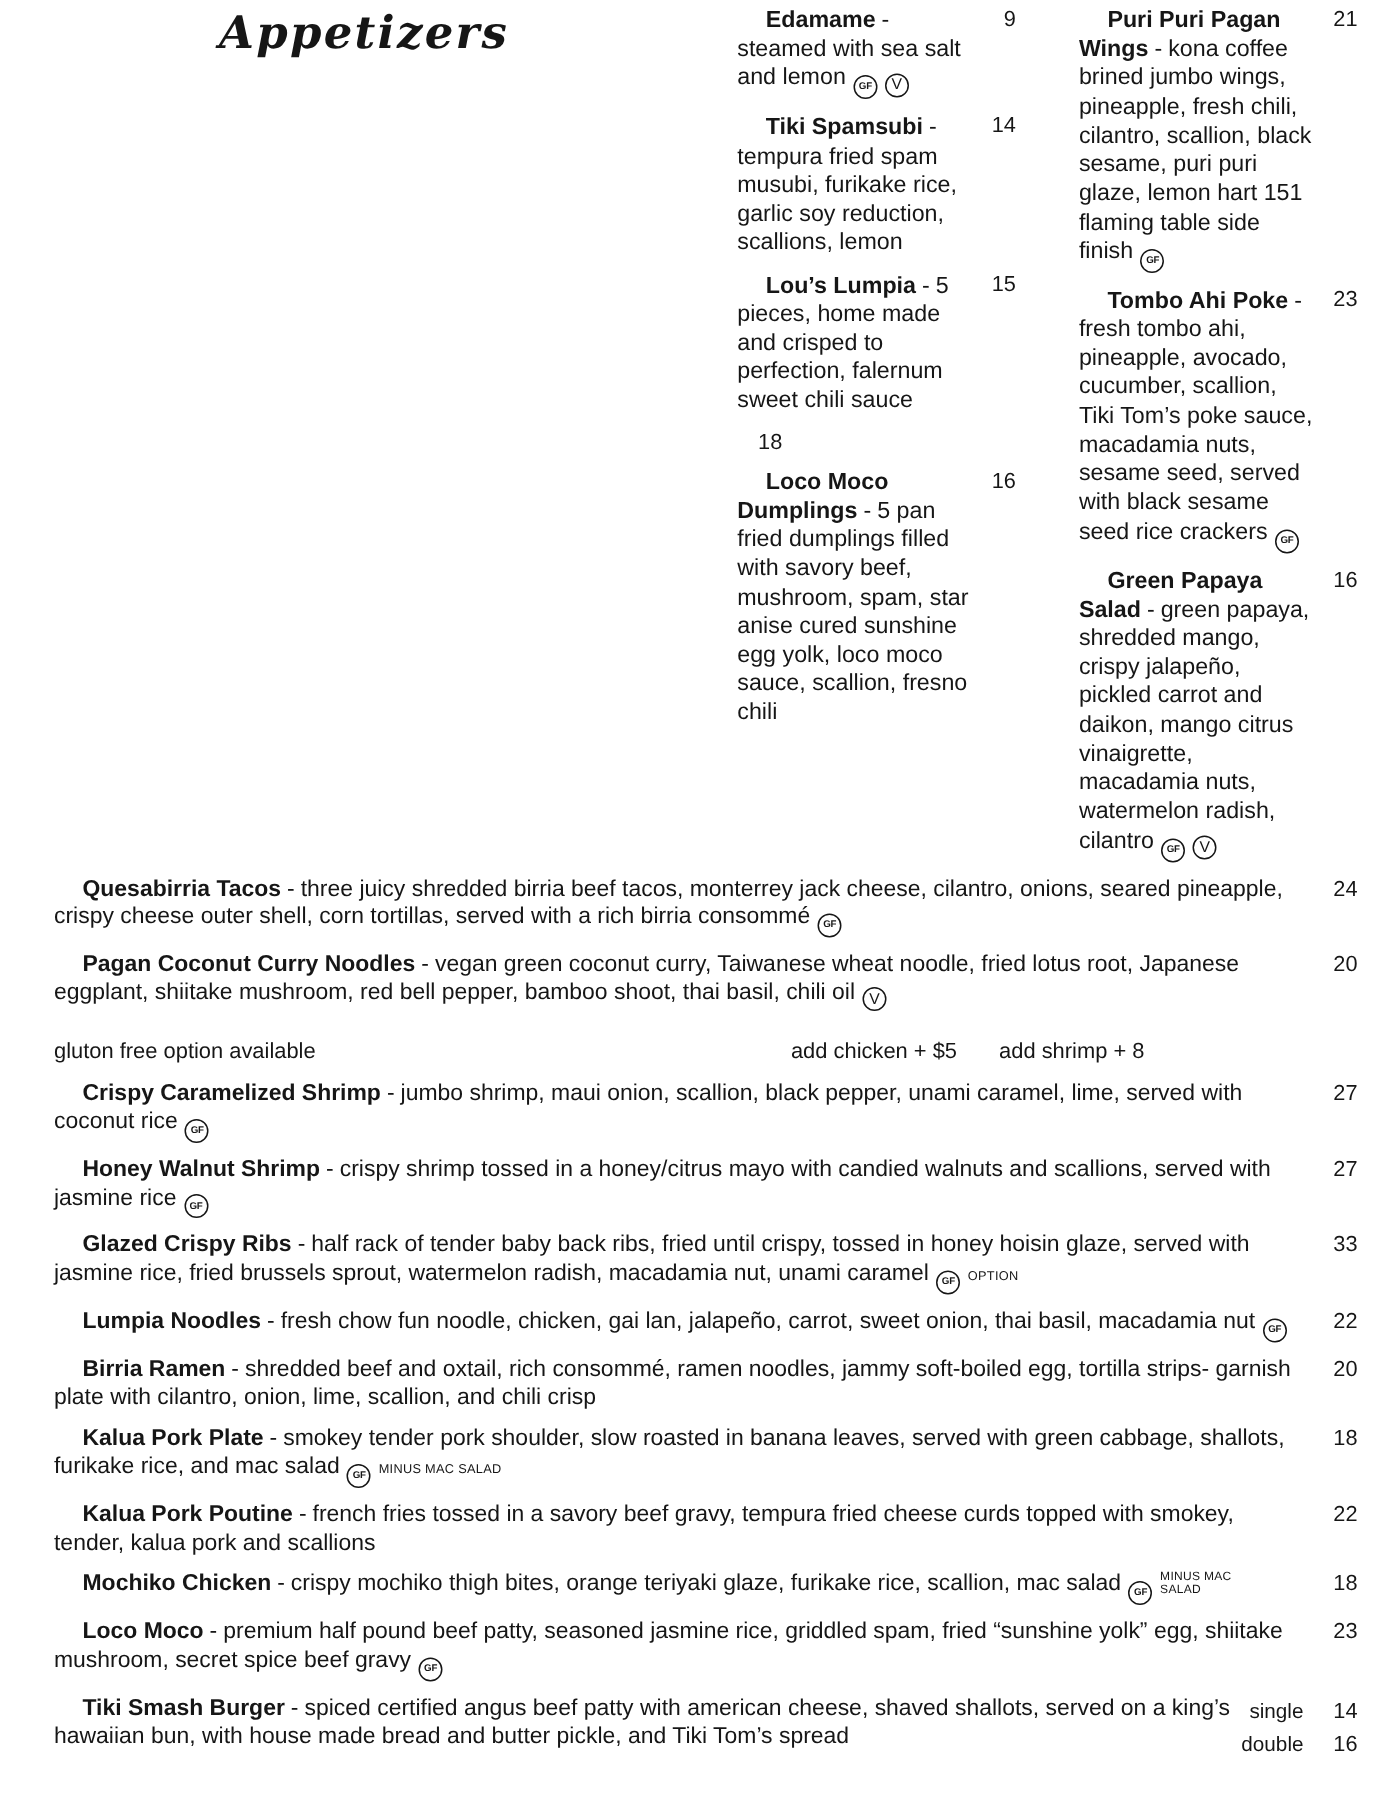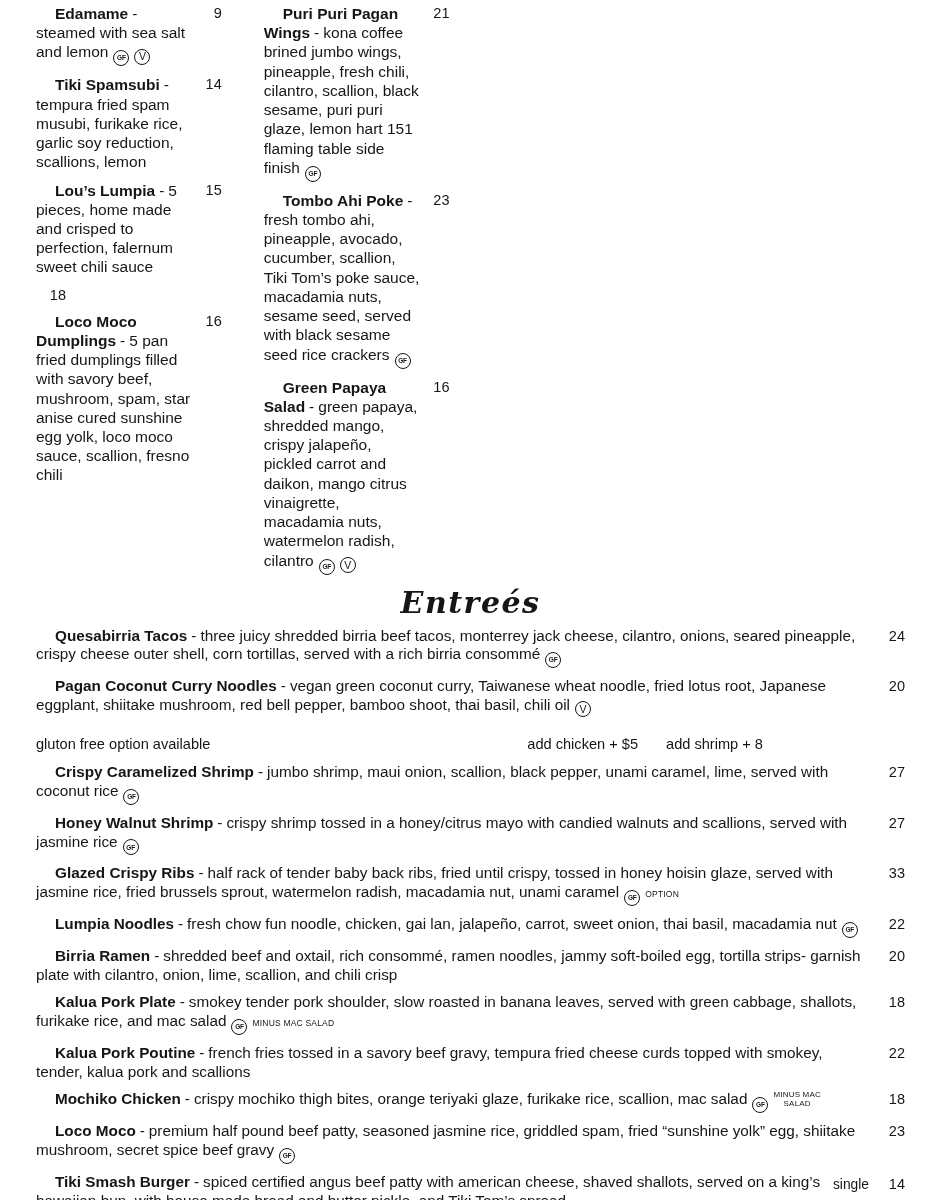--- a/index.html
+++ b/index.html
@@ -26,34 +26,35 @@
   .two-col .price{width:30px;}
   .badge{
     display:inline-flex;align-items:center;justify-content:center;
     width:16px;height:16px;border:1.4px solid #161616;border-radius:50%;
     vertical-align:-3px;margin-left:5px;flex:none;box-sizing:border-box;
   }
   .badge.gf{font-size:6.5px;font-weight:700;letter-spacing:-0.2px;}
   .badge.v{font-size:10.5px;font-weight:400;}
   .badge-note{font-size:8.5px;margin-left:5px;letter-spacing:0.2px;}
   .badge-note.stacked{
-    display:inline-block;text-align:center;line-height:1.1;
+    display:inline-block;text-align:left;line-height:1.1;
     vertical-align:middle;font-size:8px;
   }
   .variants{flex:none;text-align:right;font-size:13.8px;line-height:1.5;white-space:nowrap;padding-top:1px;}
   .variants .vl{margin-right:19px;}
   .variants .vp{display:inline-block;min-width:17px;text-align:right;font-size:14.5px;}
   .note-line{display:flex;font-size:14.6px;line-height:1.3;margin-top:18px;}
   .note-right{margin-left:auto;margin-right:104px;display:flex;gap:28px;}
 </style>
 </head>
 <body>
 
 <main class="page">
     <section class="section two-col">
+      <h2 class="script-title">Appetizers</h2>
       <div class="two-col">
         <div class="col">
           <div class="item">
             <div class="item-body"><span class="iname">Edamame</span><span class="sep">-</span><span class="idesc">steamed with sea salt and lemon</span><span class="badge gf">GF</span><span class="badge v">V</span></div>
             <div class="price">9</div>
           </div>
           <div class="item">
             <div class="item-body"><span class="iname">Tiki Spamsubi</span><span class="sep">-</span><span class="idesc">tempura fried spam musubi, furikake rice, garlic soy reduction, scallions, lemon</span></div>
             <div class="price">14</div>
           </div>
@@ -79,21 +80,20 @@
             <div class="price">23</div>
           </div>
           <div class="item">
             <div class="item-body"><span class="iname">Green Papaya Salad</span><span class="sep">-</span><span class="idesc">green papaya, shredded mango, crispy jalapeño, pickled carrot and daikon, mango citrus vinaigrette, macadamia nuts, watermelon radish, cilantro</span><span class="badge gf">GF</span><span class="badge v">V</span></div>
             <div class="price">16</div>
           </div>
         </div>
       </div>
     </section>
     <section class="section one-col">
-      <h2 class="script-title">Entreés</h2>
       <div class="one-col">
         <div class="item">
           <div class="item-body"><span class="iname">Quesabirria Tacos</span><span class="sep">-</span><span class="idesc">three juicy shredded birria beef tacos, monterrey jack cheese, cilantro, onions, seared pineapple, crispy cheese outer shell, corn tortillas, served with a rich birria consommé</span><span class="badge gf">GF</span></div>
           <div class="price">24</div>
         </div>
         <div class="item">
           <div class="item-body"><span class="iname">Pagan Coconut Curry Noodles</span><span class="sep">-</span><span class="idesc">vegan green coconut curry, Taiwanese wheat noodle, fried lotus root, Japanese eggplant, shiitake mushroom, red bell pepper, bamboo shoot, thai basil, chili oil</span><span class="badge v">V</span><div class="note-line">
               <span class="note-left">gluton free option available</span>
               <span class="note-right">
                 <span>add chicken + $5</span>

